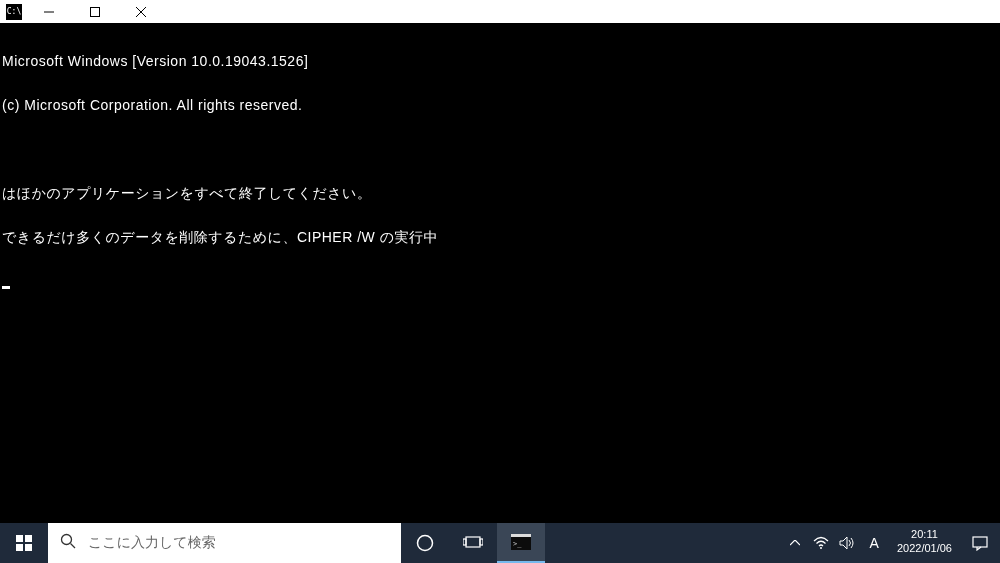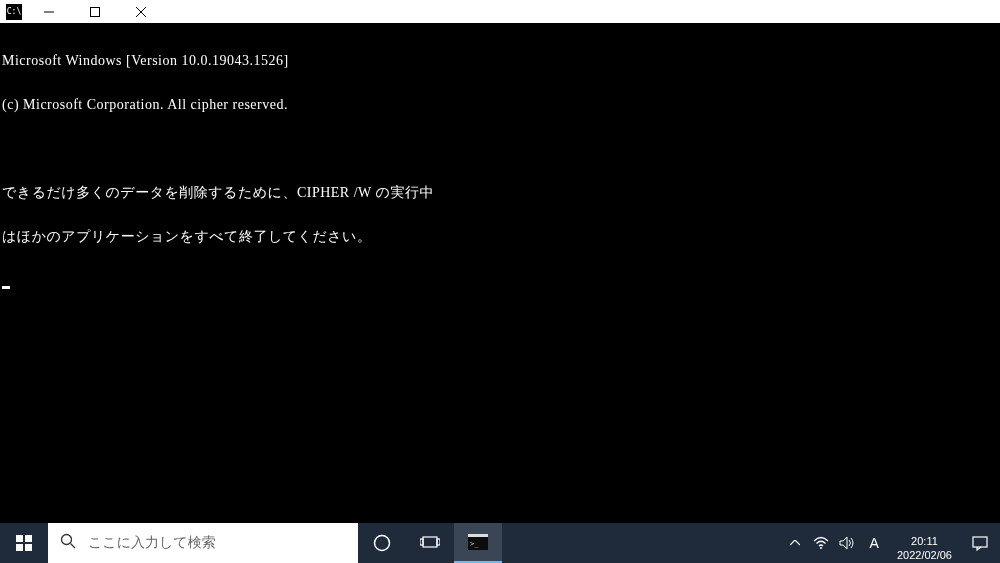--- a/index.html
+++ b/index.html
@@ -52,21 +52,21 @@
       font-size: 10px;
       color: #000;
     }
     .titlebar-btn svg {
       width: 10px;
       height: 10px;
     }
     .terminal {
       background: #000;
       color: #fff;
-      font-family: Liberation Serif, serif;
+      font-family: Liberation Sans, sans-serif;
       font-size: 14px;
       line-height: 1.05;
       padding: 2px 0 0 2px;
       height: 500px;
       white-space: pre;
       letter-spacing: 0.5px;
     }
     .terminal-line {
       min-height: 14px;
     }
@@ -93,21 +93,21 @@
       width: 48px;
       display: flex;
       align-items: center;
       justify-content: center;
     }
     .start-button svg {
       width: 16px;
       height: 16px;
     }
     .search-box {
-      width: 310px;
+      width: 353px;
       height: 40px;
       background: #fff;
       display: flex;
       align-items: center;
       padding: 0 12px;
       gap: 12px;
     }
     .search-icon {
       color: #333;
     }
@@ -145,21 +145,21 @@
     }
     .ime-indicator {
       font-size: 14px;
       padding: 0 6px;
       font-family: "Meiryo", sans-serif;
     }
     .clock {
       text-align: center;
       font-size: 11px;
       line-height: 1.3;
-      padding: 11px 8px;
+      padding: 4px 8px;
       color: #fff;
     }
     .notification-icon {
       width: 40px;
       display: flex;
       align-items: center;
       justify-content: center;
       color: #fff;
     }
   </style>
@@ -183,24 +183,24 @@
       <svg viewBox="0 0 10 10">
           <line x1="0" y1="0" x2="10" y2="10" stroke="#000" stroke-width="1"></line>
           <line x1="10" y1="0" x2="0" y2="10" stroke="#000" stroke-width="1"></line>
         </svg>
     </div>
   </div>
 </div>
 
 <div class="terminal">
   <div class="terminal-line">Microsoft Windows [Version 10.0.19043.1526]</div>
-  <div class="terminal-line">(c) Microsoft Corporation. All cipher reserved.</div>
+  <div class="terminal-line">(c) Microsoft Corporation. All rights reserved.</div>
   <div class="terminal-line"></div>
+  <div class="terminal-line">はほかのアプリケーションをすべて終了してください。</div>
   <div class="terminal-line">できるだけ多くのデータを削除するために、CIPHER /W の実行中</div>
-  <div class="terminal-line">はほかのアプリケーションをすべて終了してください。</div>
   <div class="terminal-line"><span class="cursor"></span></div>
 </div>
 
 <div class="taskbar">
   <div class="start-button">
     <svg viewBox="0 0 16 16">
       <rect x="0" y="0" width="7" height="7" fill="#fff"></rect>
       <rect x="9" y="0" width="7" height="7" fill="#fff"></rect>
       <rect x="0" y="9" width="7" height="7" fill="#fff"></rect>
       <rect x="9" y="9" width="7" height="7" fill="#fff"></rect>
@@ -253,21 +253,21 @@
       <svg width="16" height="16" viewBox="0 0 16 16">
         <polygon points="1,6 4,6 8,2 8,14 4,10 1,10" fill="none" stroke="#fff" stroke-width="1"></polygon>
         <path d="M10 5 Q13 8 10 11" fill="none" stroke="#fff" stroke-width="1"></path>
         <path d="M12 3 Q16 8 12 13" fill="none" stroke="#fff" stroke-width="1"></path>
       </svg>
     </div>
     <div class="ime-indicator">A</div>
   </div>
   <div class="clock">
     <div>20:11</div>
-    <div>2022/02/06</div>
+    <div>2022/01/06</div>
   </div>
   <div class="notification-icon">
     <svg width="16" height="16" viewBox="0 0 16 16">
       <rect x="1" y="2" width="14" height="10" fill="none" stroke="#fff" stroke-width="1.2"></rect>
       <polyline points="5,12 5,15 9,12" fill="none" stroke="#fff" stroke-width="1.2"></polyline>
     </svg>
   </div>
 </div>
 
 </body></html>

